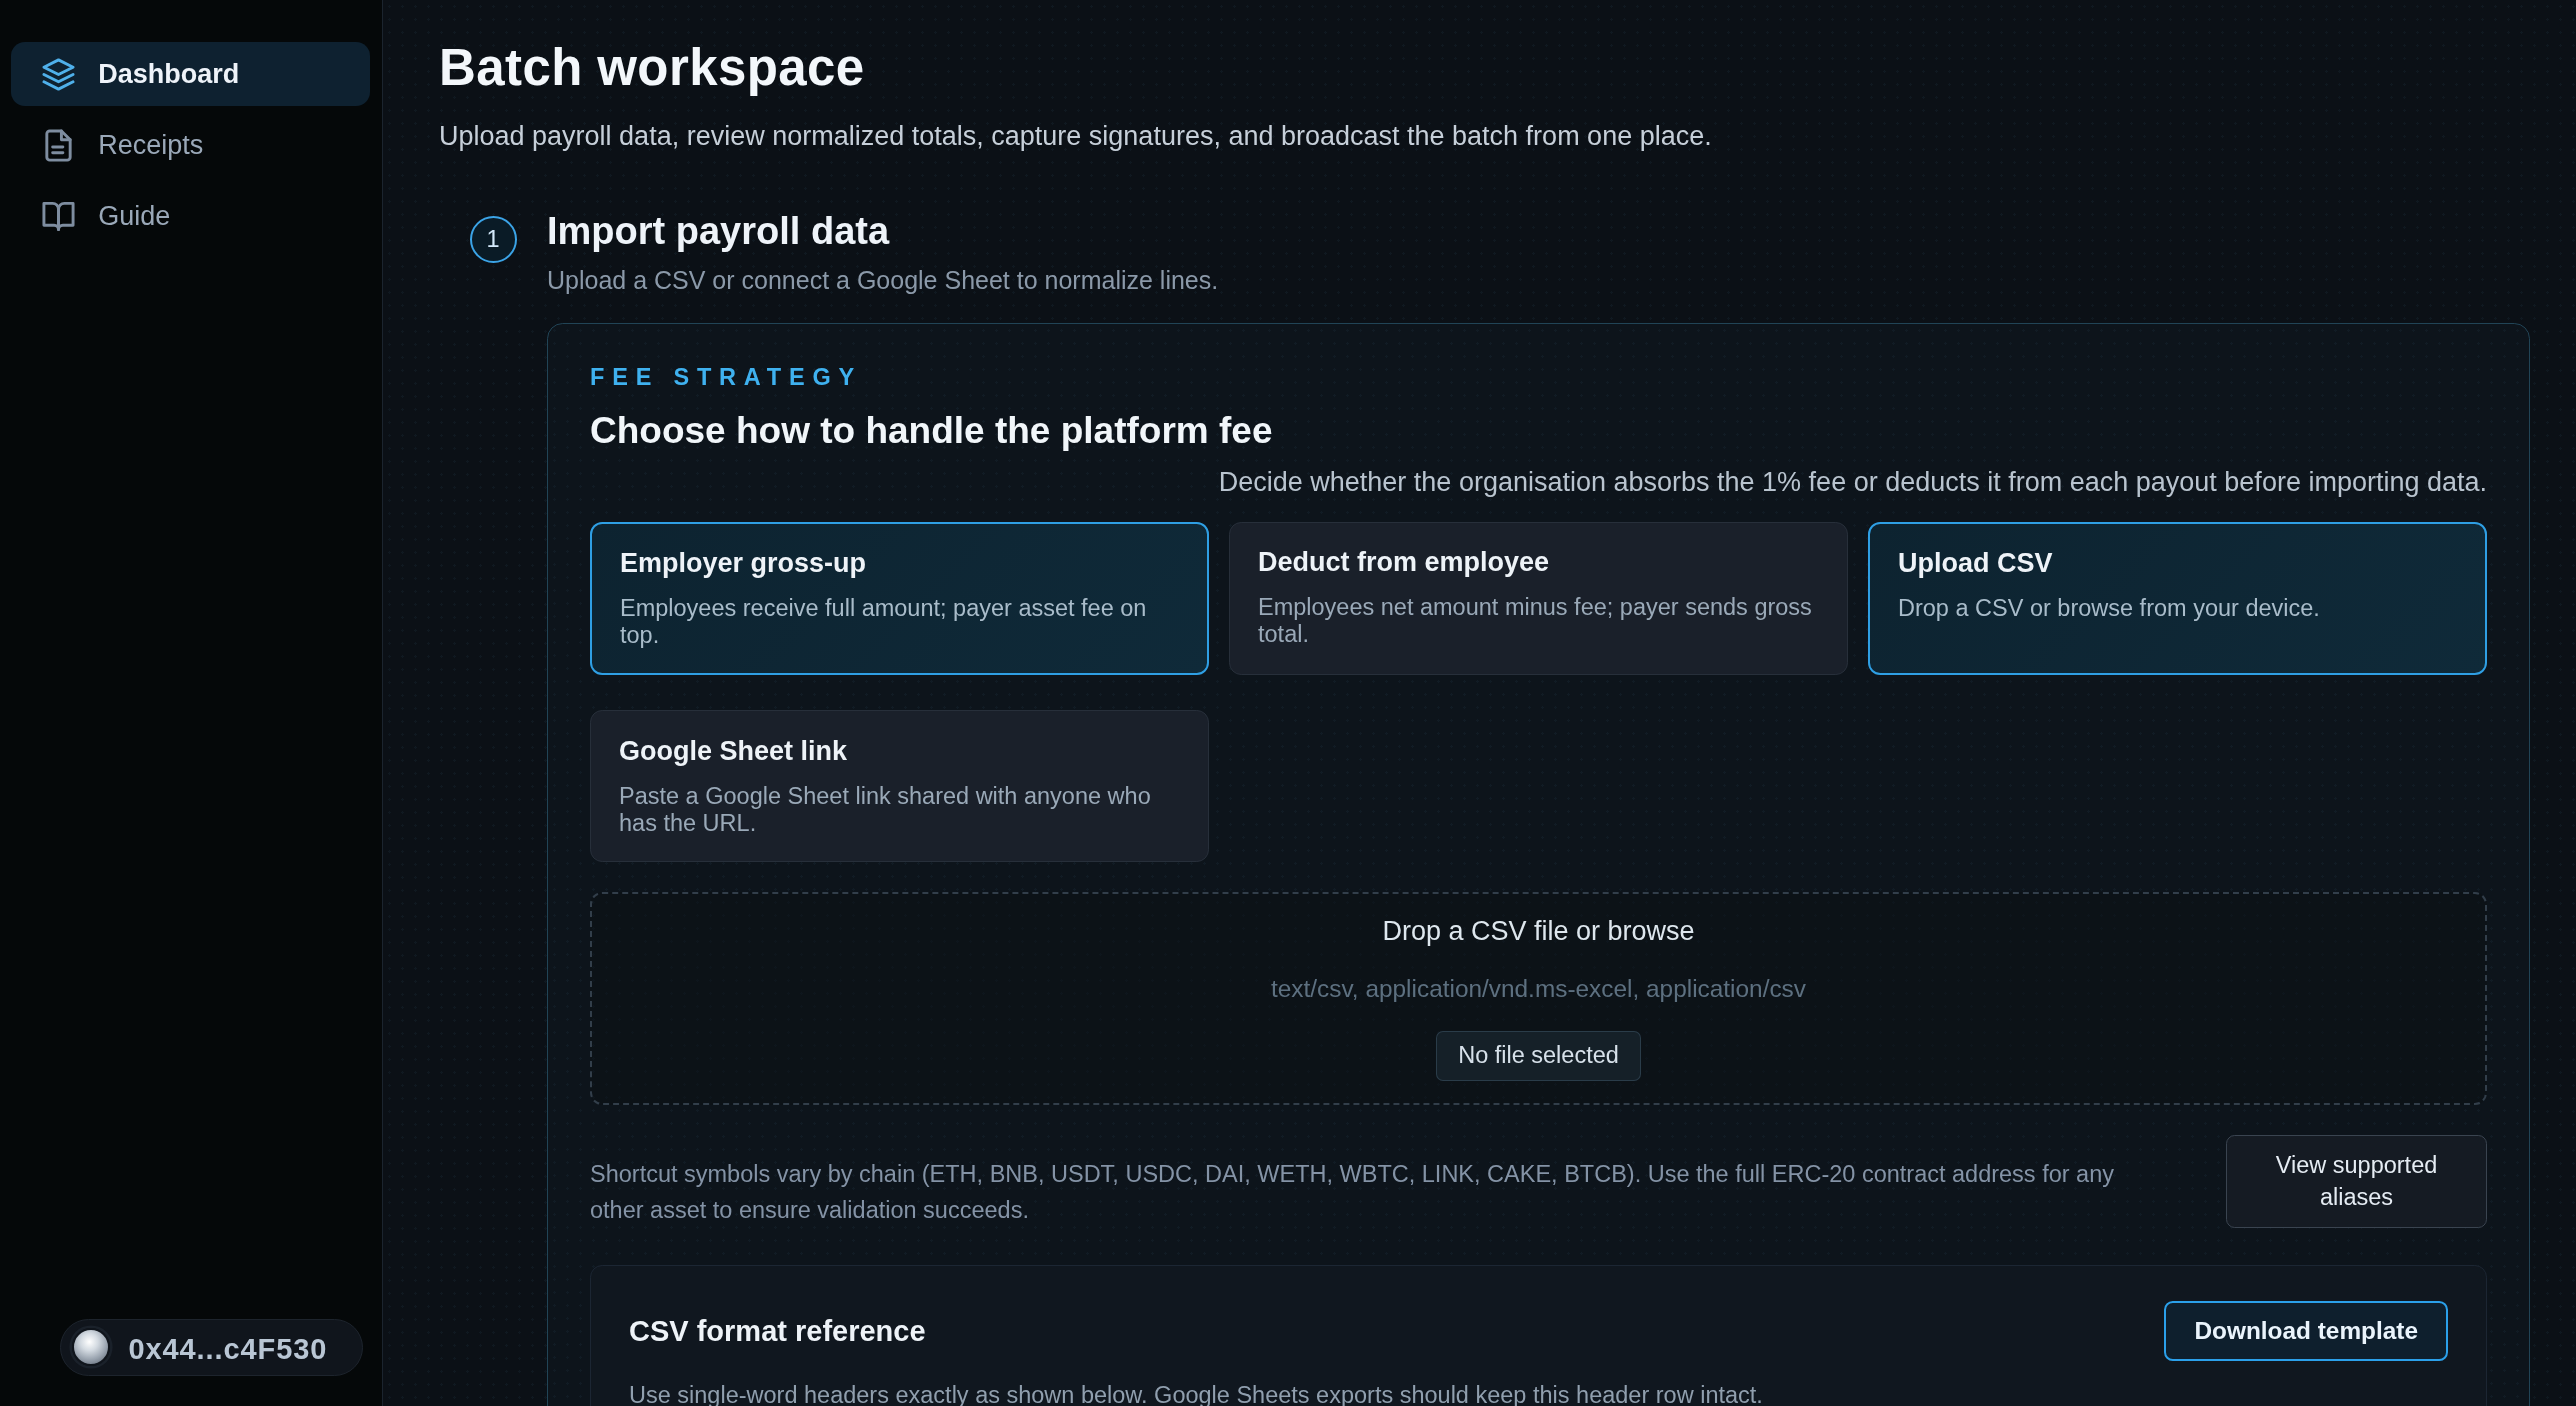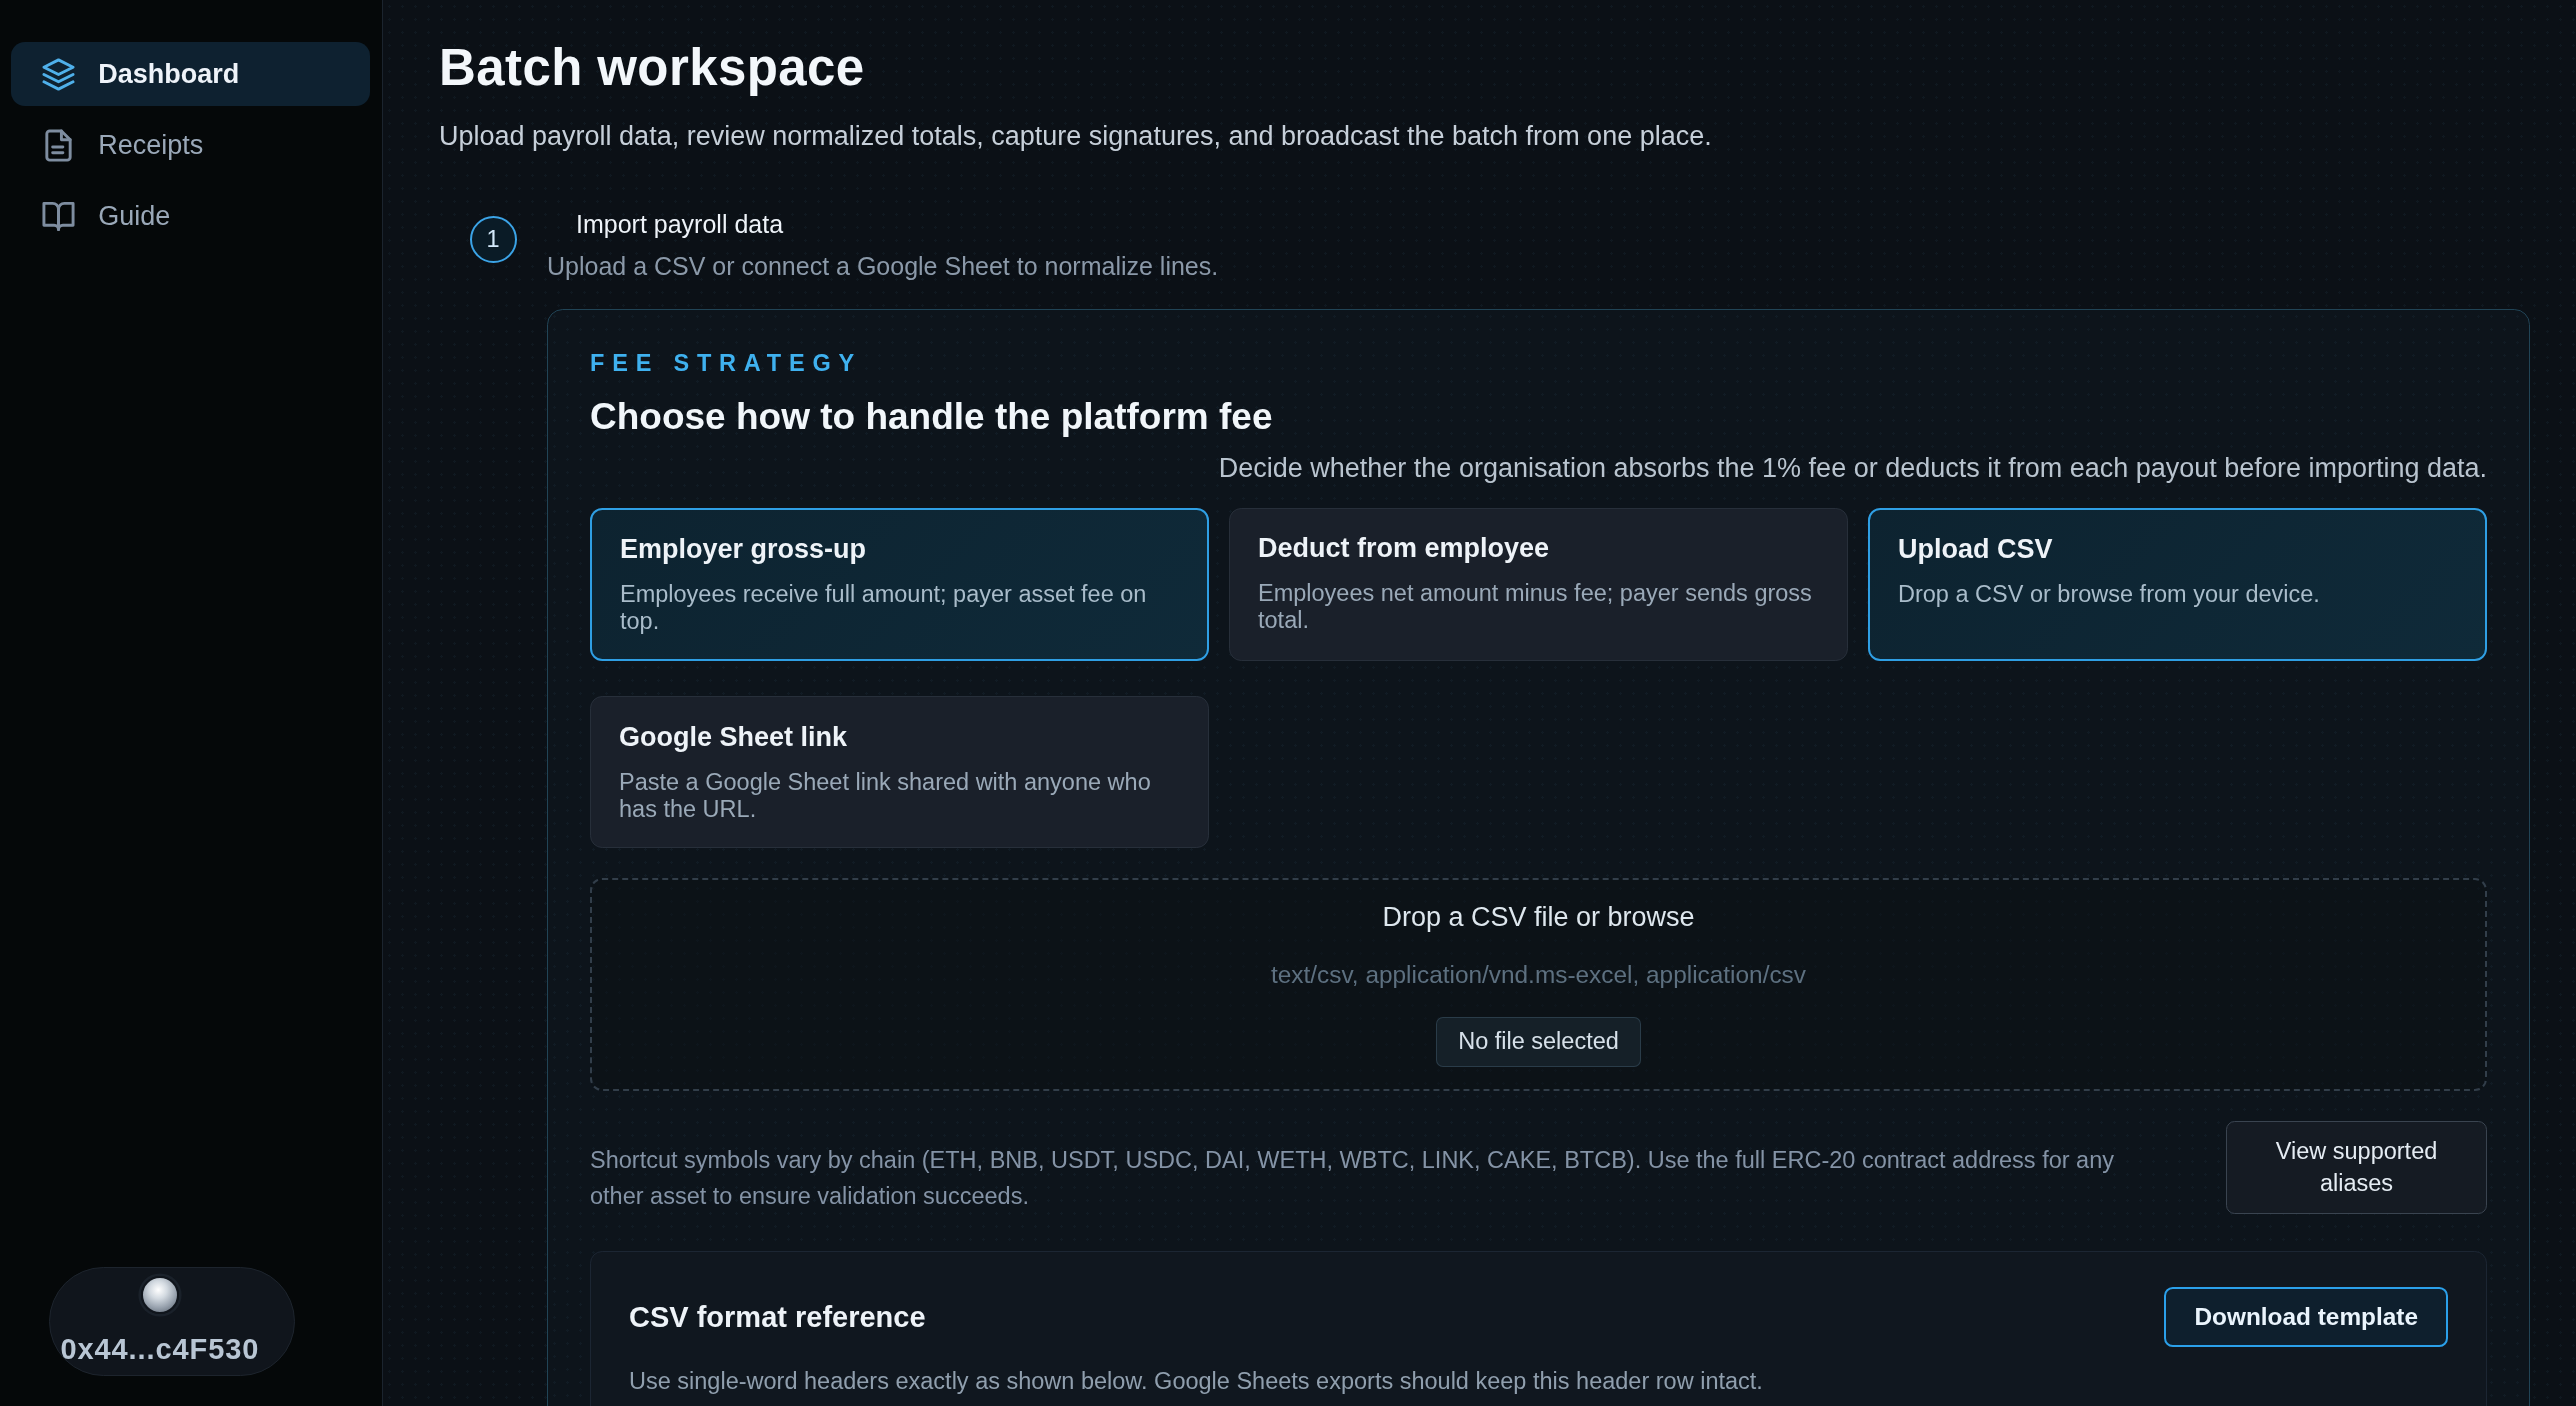--- a/index.html
+++ b/index.html
@@ -16,22 +16,22 @@
   .nav-item {
     display:flex; align-items:center; gap:22.7px; height:64px; padding:0 30px;
     border-radius:14px; margin-bottom:7px; color:#9aa8b8; font-size:27px; cursor:pointer;
   }
   .nav-item .icon { width:35px; height:35px; display:flex; align-items:center; justify-content:center; color:#7e8da0; }
   .nav-item .icon svg { width:35px; height:35px; }
   .nav-item.active { background:#0e2130; color:#eef3f9; font-weight:600; }
   .nav-item.active .icon { color:#4fb0ea; }
 
   .wallet-pill {
-    position:absolute; left:49px; bottom:31px; display:flex; align-items:center; gap:19px;
-    background:#10151c; border:0.9px solid #1d242d; border-radius:871px; padding:8.7px 35px 8.7px 10.5px; cursor:pointer;flex-direction:column;
+    position:absolute; left:60px; bottom:31px; display:flex; align-items:flex-end; gap:19px;
+    background:#10151c; border:0.9px solid #1d242d; border-radius:871px; padding:8.7px 35px 8.7px 10.5px; cursor:pointer;
   }
   .wallet-avatar {
     width:38px; height:38px; border-radius:50%;
     background:radial-gradient(circle at 45% 35%, #ffffff 0%, #d3dae1 30%, #97a1ad 62%, #4e5864 100%);
     border:2.6px solid #10151c; box-shadow:0 0 0 2.6px #1a212a;
   }
   .wallet-address { font-size:29px; font-weight:700; color:#b9c6d4; letter-spacing:0.9px; }
 
   
   .main {
@@ -42,21 +42,21 @@
   }
   .page-title { font-size:51px; font-weight:700; color:#f3f7fb; letter-spacing:0.4px; }
   .page-subtitle { margin-top:24.4px; font-size:27px; color:#c6cfd9; }
 
   .steps { margin-top:58px; display:grid; grid-template-columns:108px 1fr; }
   .step-col { display:flex; justify-content:center; }
   .step-circle {
     width:47px; height:47px; border-radius:50%; border:2.6px solid #3ba3e6; background:#0a1b26;
     display:flex; align-items:center; justify-content:center; font-size:23.5px; color:#d3e9fa; margin-top:5.2px;
   }
-  .step-title { font-size:25px; font-weight:400; color:#eef3f9;margin-left:29px; }
+  .step-title { font-size:38px; font-weight:700; color:#eef3f9; }
   .step-subtitle { margin-top:12.2px; font-size:25px; color:#8b99a9; }
 
   
   .panel {
     grid-column:2; margin-top:28px;
     background-color:#0d141b; border:1.3px solid #214456; border-radius:15.7px;
     background-image:radial-gradient(rgba(96,156,196,0.055) 1.3px, transparent 1.3px);
     background-size:13px 13px;
     padding:40px 42px 52px 42px;
   }

